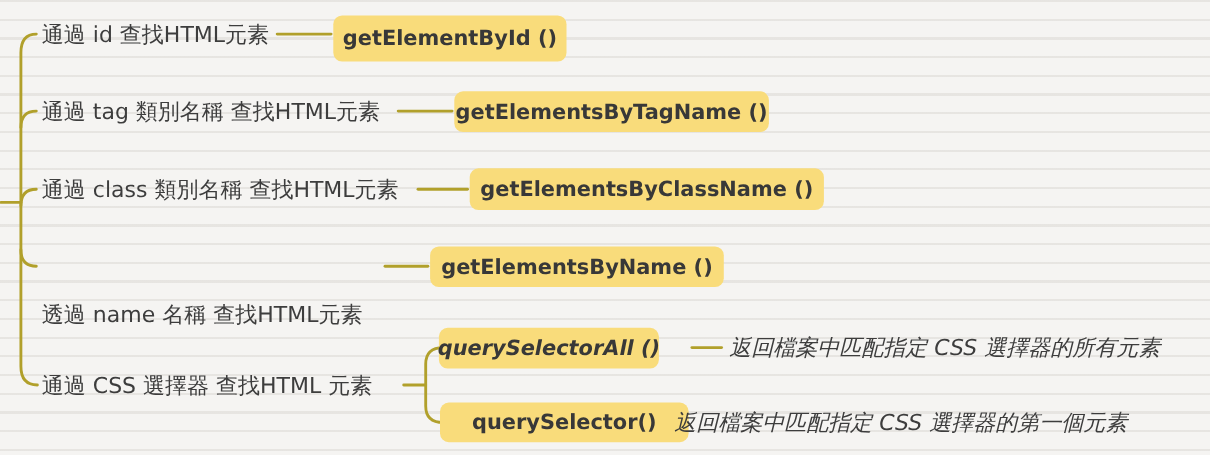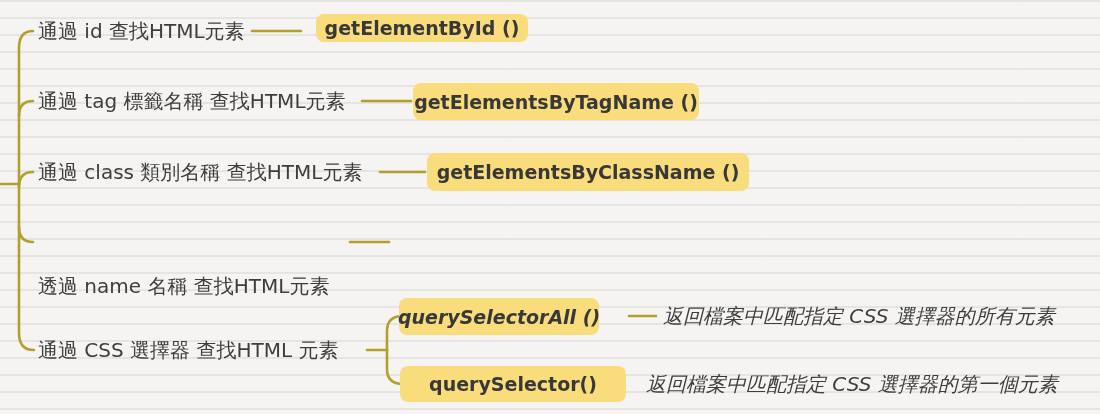--- a/index.html
+++ b/index.html
@@ -91,27 +91,28 @@
     <path d="M 350 242 L 389 242"></path>
 
     <path d="M 367 350 L 387 350"></path>
     <path d="M 403 316 Q 387 316, 387 331 L 387 369 Q 387 384, 403 384"></path>
 
     <path d="M 629 316 L 656 316"></path>
     <path d="M 596 384 L 623 384"></path>
   </svg>
 
   <div class="label" style="left:38px; top:17px;">通過 id 查找HTML元素</div>
-  <div class="label" style="left:38px; top:87px;">通過 tag 標籤名稱 查找HTML元素</div>
+  <div class="label" style="left:38px; top:87px;">通過 tag 類別名稱 查找HTML元素</div>
   <div class="label" style="left:38px; top:158px;">通過 class 類別名稱 查找HTML元素</div>
   <div class="label" style="left:38px; top:228px;margin-top:44px;">透過 name 名稱 查找HTML元素</div>
   <div class="label" style="left:38px; top:336px;">通過 CSS 選擇器 查找HTML 元素</div>
 
-  <div class="method-box" style="left:316px; top:14px; width:212px; height:28px;">getElementById ()</div>
+  <div class="method-box" style="left:303px; top:14px; width:212px; height:42px;">getElementById ()</div>
   <div class="method-box" style="left:427px; top:153px; width:322px; height:38px;">getElementsByClassName ()</div>
   <div class="method-box" style="left:413px; top:83px; width:286px; height:37px;">getElementsByTagName ()</div>
+  <div class="method-box" style="left:391px; top:224px; width:267px; height:37px;">getElementsByName ()</div>
   <div class="method-box" style="left:399px; top:298px; width:200px; height:37px;font-style:italic;">querySelectorAll ()</div>
   <div class="method-box" style="left:400px; top:366px; width:226px; height:36px;">querySelector()</div>
 
   <div class="caption" style="left:663px; top:302px;">返回檔案中匹配指定 CSS 選擇器的所有元素</div>
-  <div class="caption" style="left:646px; top:370px;">返回檔案中匹配指定 CSS 選擇器的第一個元素</div>
+  <div class="caption" style="left:613px; top:370px;">返回檔案中匹配指定 CSS 選擇器的第一個元素</div>
 
 </div>
 
 </body></html>

